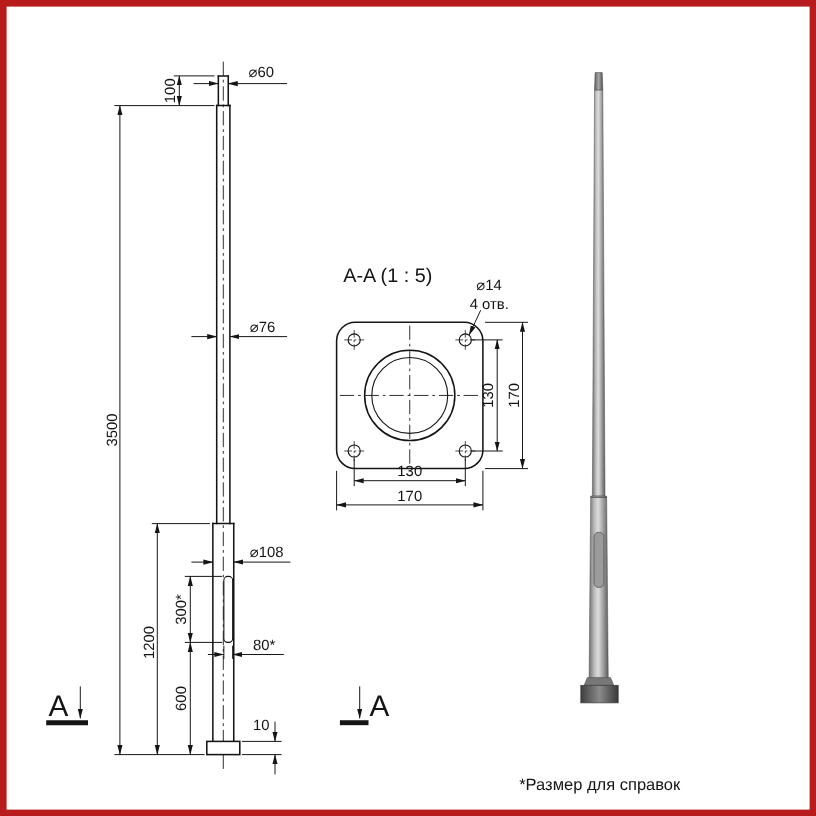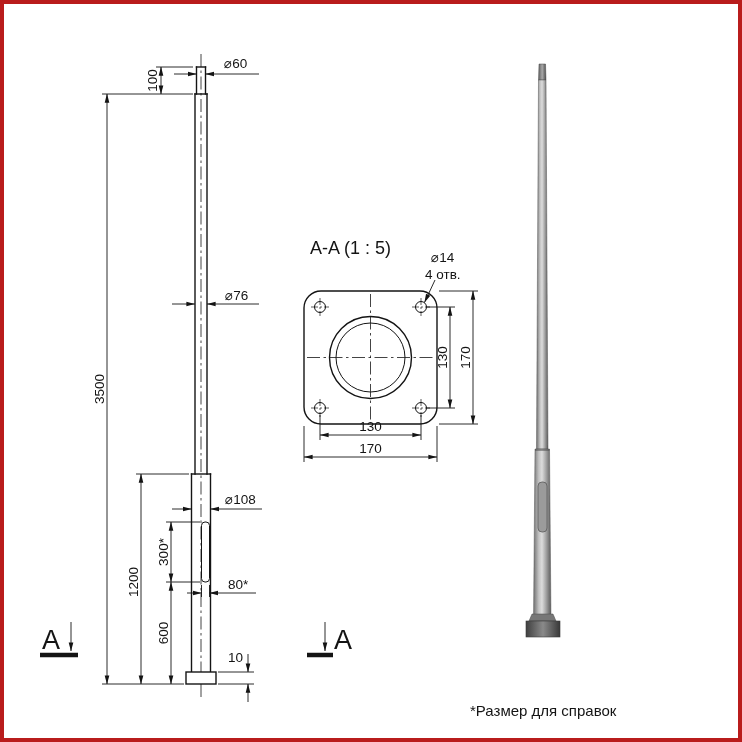--- a/index.html
+++ b/index.html
@@ -1,18 +1,18 @@
 <!DOCTYPE html>
 <html><head>
 <meta charset="utf-8">
 <style>
   html,body { margin:0; padding:0; background:#fff; }
   .canvas {
     position:relative; width:742px; height:742px;
-    background:#ffffff; border:4px solid #b91c1c; box-sizing:border-box;
+    background:#ffffff; border:6px solid #b91c1c; box-sizing:border-box;
     font-family:"Liberation Sans","DejaVu Sans",sans-serif;
   }
   svg { display:block; }
   
   .ol      { stroke:#141414; stroke-width:1.4; fill:none; stroke-linecap:square; }
   .ol-thin { stroke:#141414; stroke-width:1;   fill:none; }
   .dl      { stroke:#141414; stroke-width:0.9; fill:none; }
   .cl      { stroke:#141414; stroke-width:0.8; fill:none; stroke-dasharray:13 3.5 2.5 3.5; }
   .clh     { stroke:#141414; stroke-width:0.7; fill:none; stroke-dasharray:7 2 2 2; }
   .bar     { stroke:#141414; stroke-width:4.5; fill:none; }

